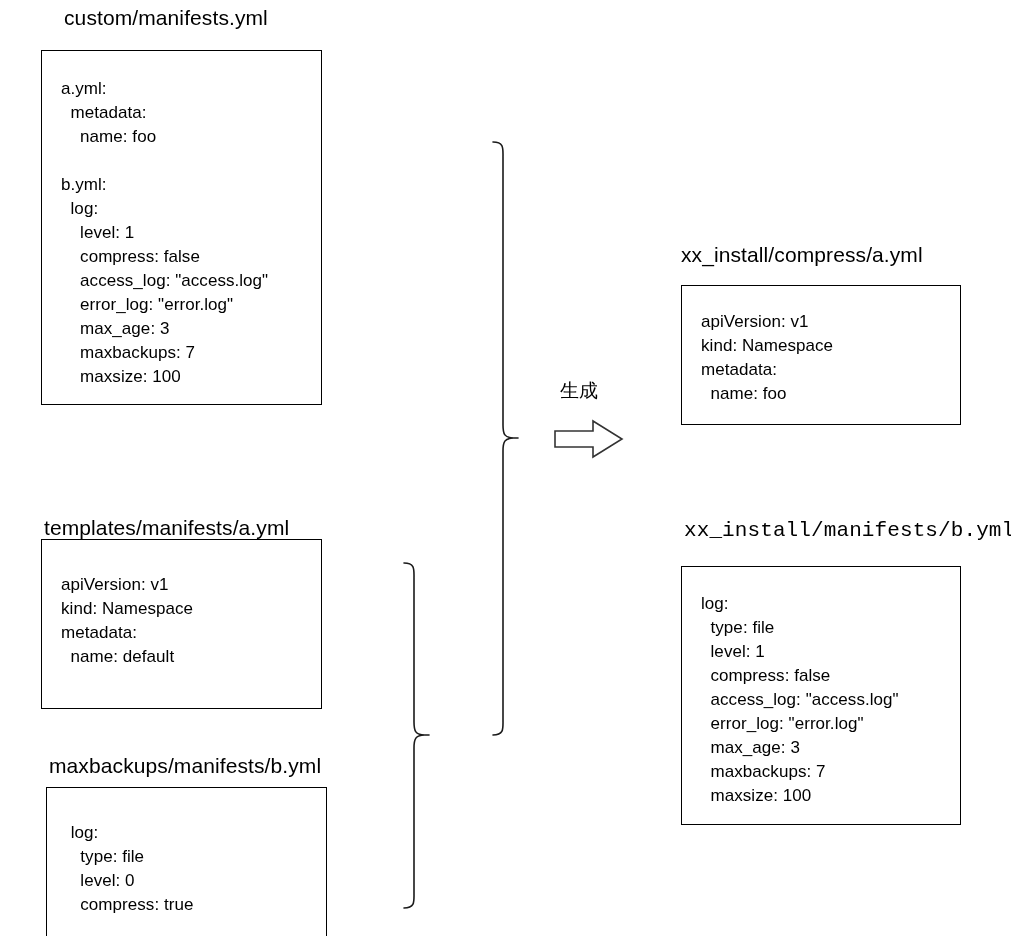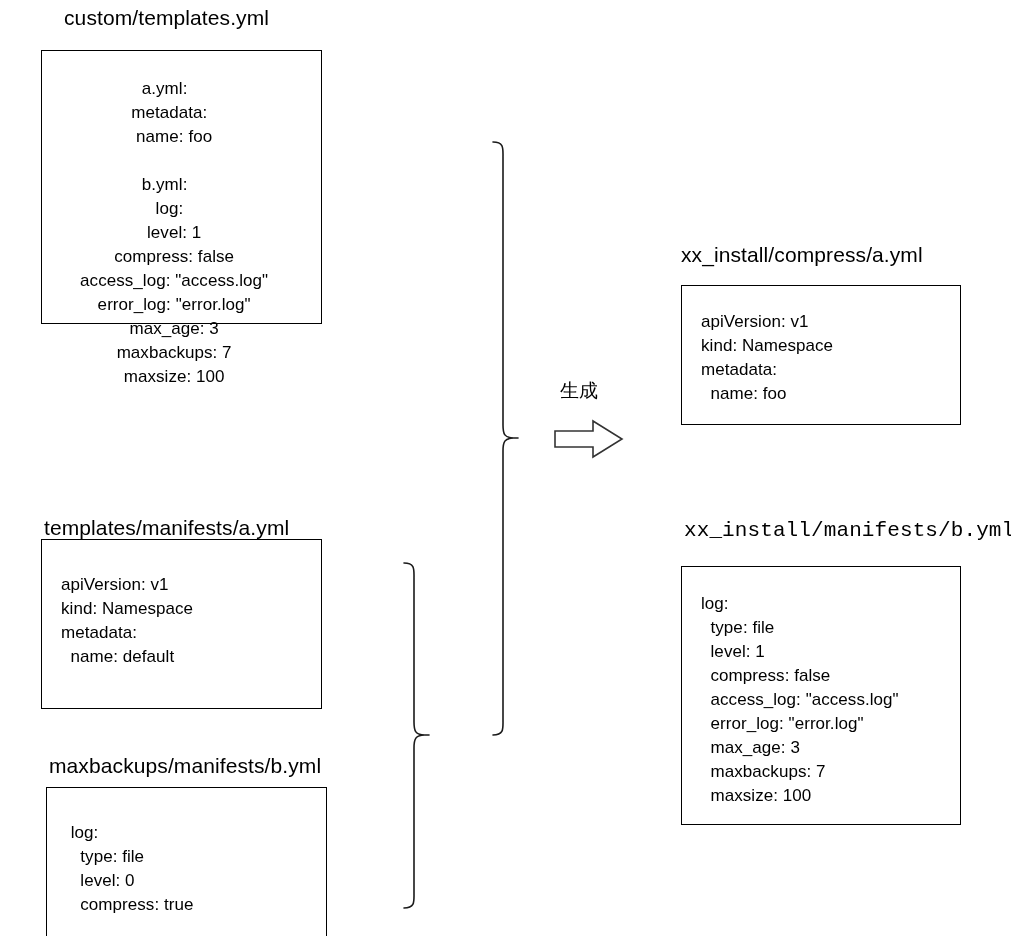--- a/index.html
+++ b/index.html
@@ -78,23 +78,23 @@
     stroke: #333333;
     stroke-width: 1.6;
     stroke-linejoin: miter;
   }
 </style>
 </head>
 <body>
 
 <div class="canvas">
 
-  <div class="title" style="left:64px; top:5px;">custom/templates.yml</div>
+  <div class="title" style="left:64px; top:5px;">custom/manifests.yml</div>
 
-  <div class="box" style="left:41px; top:50px; width:281px; height:274px;text-align:center;">
+  <div class="box" style="left:41px; top:50px; width:281px; height:355px;">
     <div class="box-body" style="position:absolute; left:19px; top:26px;">a.yml:
   metadata:
     name: foo
 
 b.yml:
   log:
     level: 1
     compress: false
     access_log: "access.log"
     error_log: "error.log"

